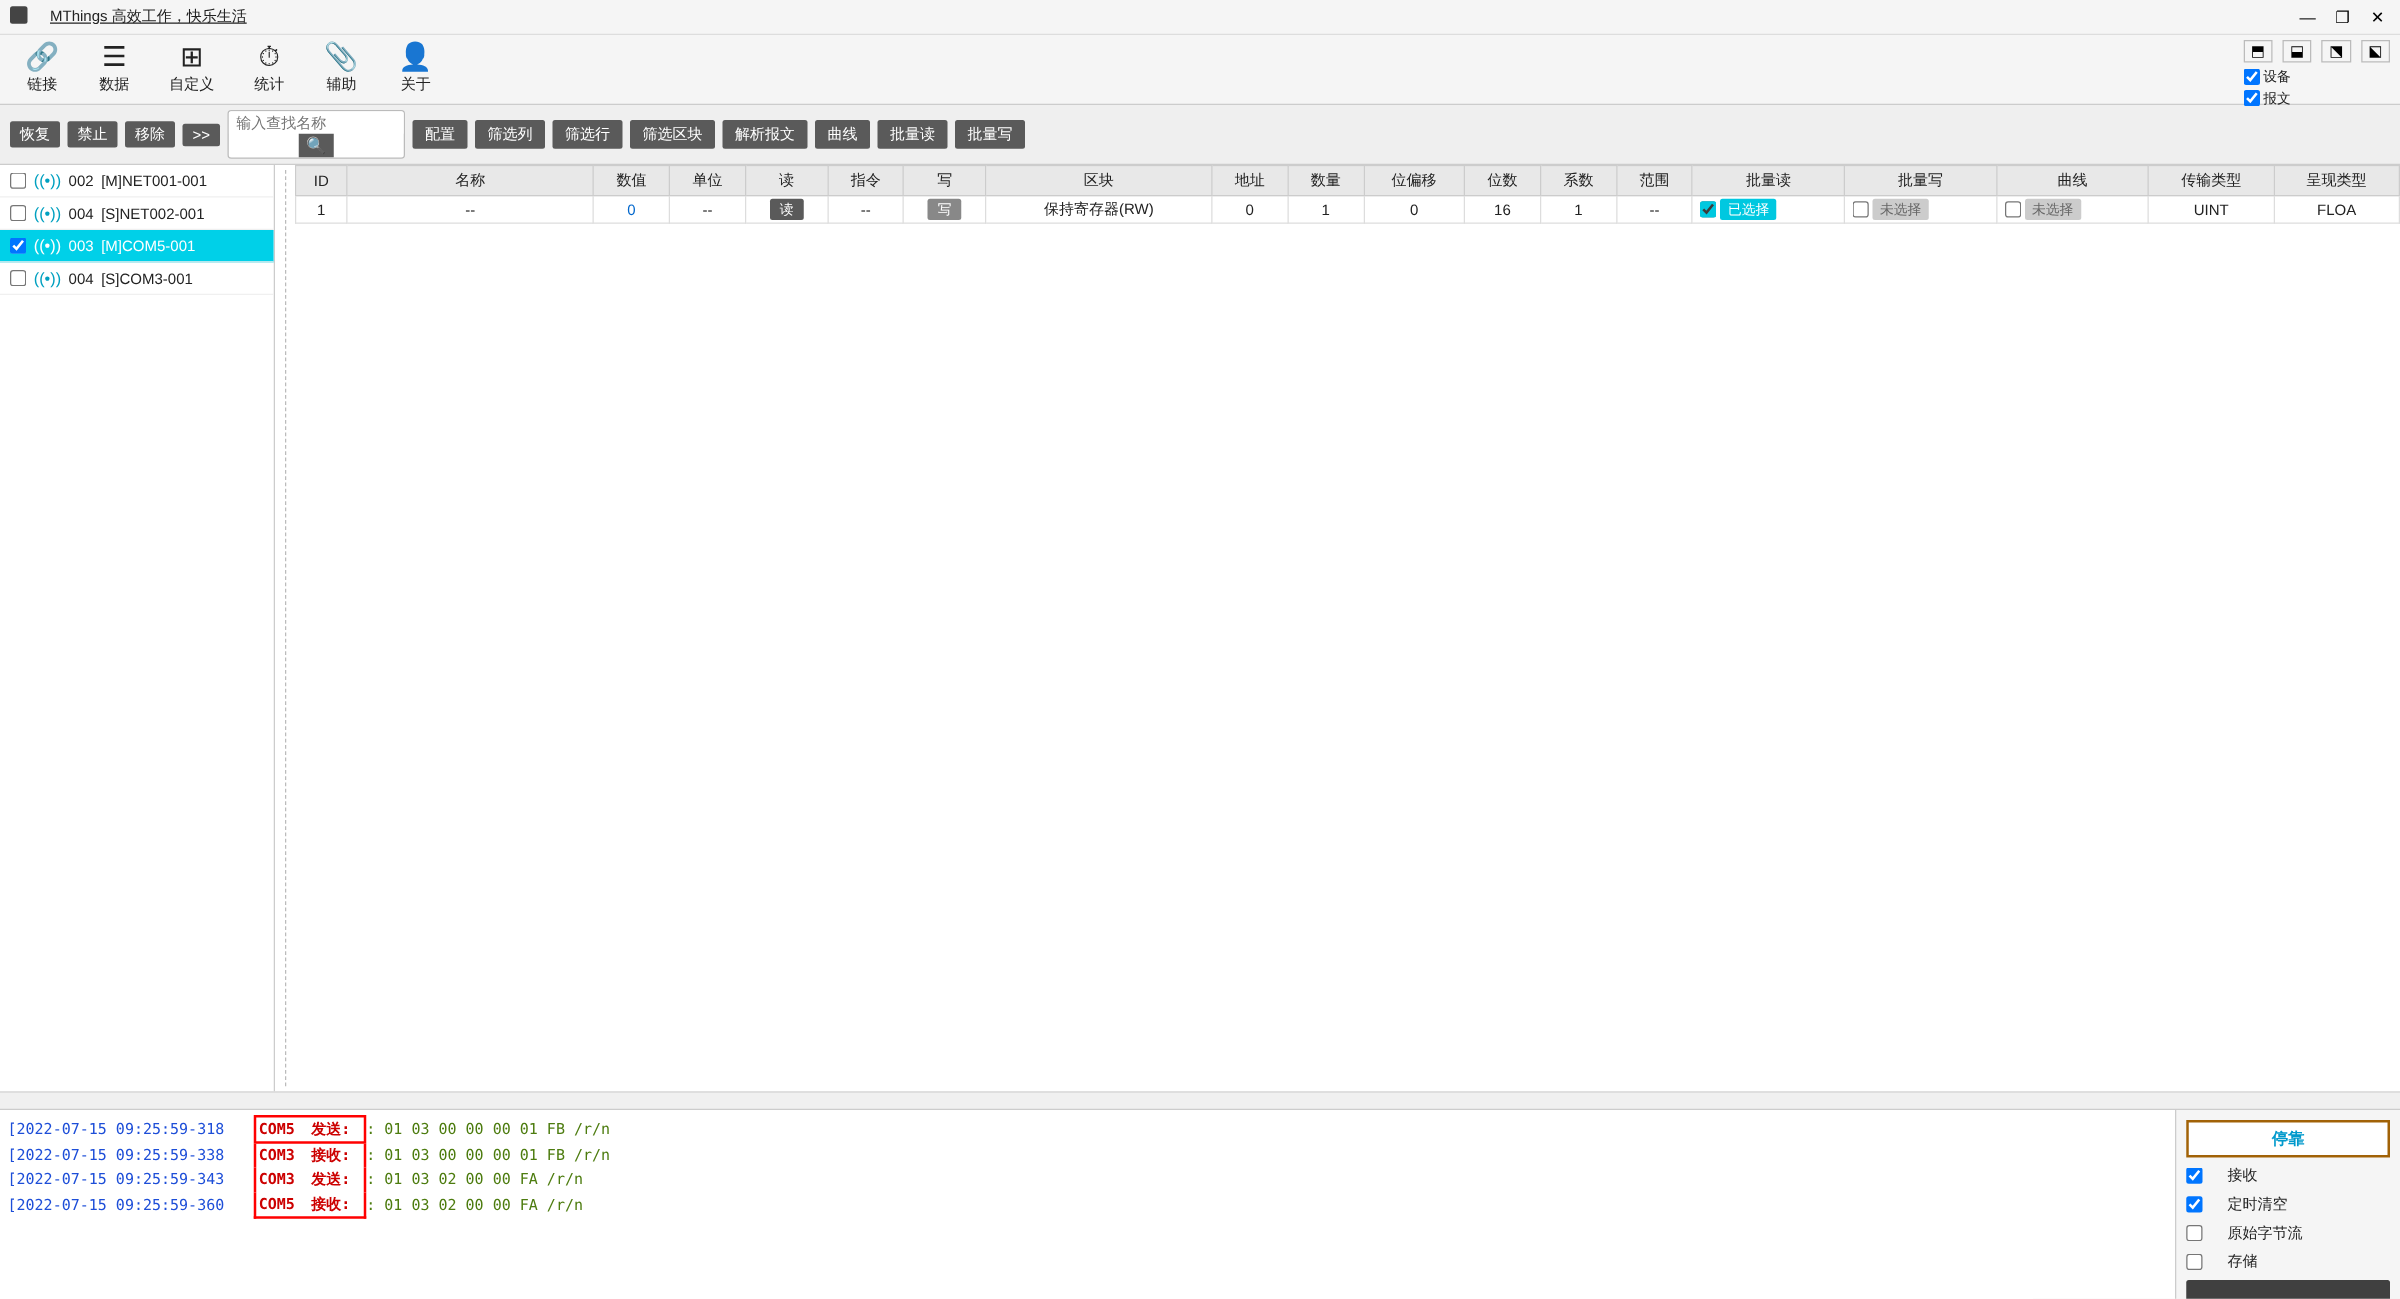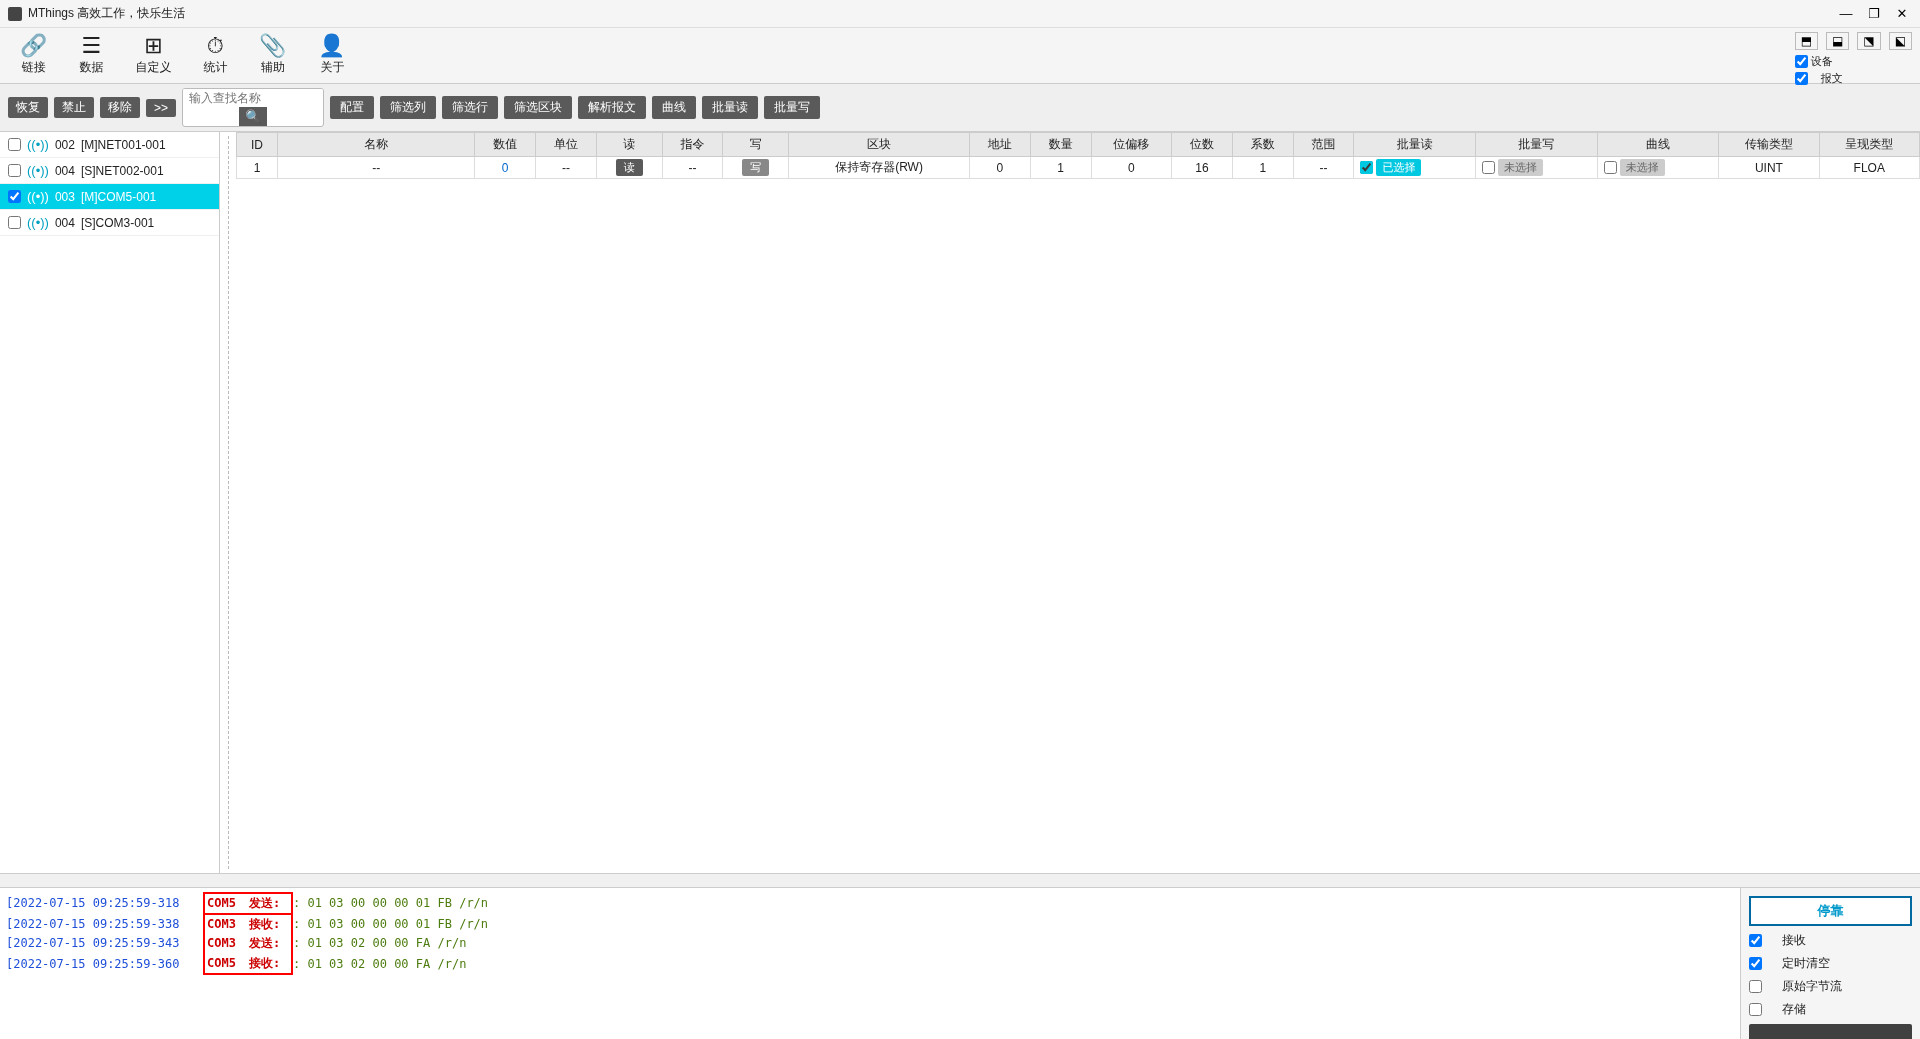--- a/index.html
+++ b/index.html
@@ -4,21 +4,21 @@
   <style>
     * { box-sizing: border-box; margin: 0; padding: 0; }
     body { font-family: 'Microsoft YaHei', SimHei, sans-serif; font-size: 12px; background: #f0f0f0; color: #222; width: 1920px; height: 1039px; overflow: hidden; }
     
     
     .title-bar {
       display: flex; align-items: center; justify-content: space-between;
       background: #f5f5f5; height: 28px; padding: 0 8px;
       border-bottom: 1px solid #ddd; user-select: none;
     }
-    .title-bar-left { display: flex; align-items: center; gap: 6px; font-size: 12px; }
+    .title-bar-left { display: flex; gap: 18px; font-size: 12px; text-decoration: underline; }
     .title-bar-logo { width: 14px; height: 14px; background: #444; border-radius: 2px; }
     .title-bar-right { display: flex; gap: 8px; }
     .title-btn { width: 20px; height: 20px; border: none; background: transparent; cursor: pointer; font-size: 13px; display: flex; align-items: center; justify-content: center; }
 
     
     .toolbar {
       display: flex; align-items: center; gap: 16px;
       background: #f5f5f5; height: 56px; padding: 0 12px;
       border-bottom: 1px solid #ccc;
     }
@@ -85,21 +85,21 @@
 
     
     .bottom-area { height: 170px; display: flex; border-top: 1px solid #ccc; }
     .log-area { flex: 1; background: #fff; padding: 4px 6px; overflow-y: auto; font-size: 12px; font-family: Consolas, monospace; }
     .log-line { display: flex; align-items: center; gap: 0; white-space: nowrap; line-height: 1.6; }
     .log-time { color: #1d4ed8; min-width: 195px; }
     .log-port { color: #cc0000; font-weight: bold; min-width: 42px; cursor: default; }
     .log-dir { color: #cc0000; font-weight: bold; min-width: 40px; cursor: default; }
     .log-data { color: #4d7c0f; }
     .bottom-right { width: 180px; border-left: 1px solid #ccc; padding: 8px; background: #f5f5f5; display: flex; flex-direction: column; gap: 6px; }
-    .stop-btn { background: white; border: 2px solid #0369a1; color: #0099cc; padding: 4px; cursor: pointer; font-size: 13px; font-weight: bold; width: 100%; }
+    .stop-btn { background: white; border: 2px solid #a16207; color: #0099cc; padding: 4px; cursor: pointer; font-size: 13px; font-weight: bold; width: 100%; }
     .check-row { display: flex; align-items: center; gap: 20px; font-size: 12px; cursor: pointer; }
     .bottom-action-btn { background: #404040; color: white; border: none; padding: 15px; cursor: pointer; font-size: 12px; width: 100%; border-radius: 2px; }
 
     
     .hscroll-area { height: 14px; border-top: 1px solid #ccc; background: #f0f0f0; display: flex; align-items: center; }
   </style>
 </head>
 <body>
 
 <div class="title-bar">
@@ -144,21 +144,21 @@
     <div style="display:flex; gap:8px; align-items:center; margin-bottom:2px;">
       <button style="background:none;border:1px solid #bbb;padding:1px 5px;cursor:pointer;font-size:12px;">⬒</button>
       <button style="background:none;border:1px solid #bbb;padding:1px 5px;cursor:pointer;font-size:12px;">⬓</button>
       <button style="background:none;border:1px solid #bbb;padding:1px 5px;cursor:pointer;font-size:12px;">⬔</button>
       <button style="background:none;border:1px solid #bbb;padding:1px 5px;cursor:pointer;font-size:12px;">⬕</button>
     </div>
     <label style="display:flex;align-items:center;gap:3px;cursor:pointer;">
       <input type="checkbox" checked="" style="">
       <span>设备</span>
     </label>
-    <label style="display:flex;align-items:center;gap:13px;cursor:pointer;">
+    <label style="display:flex;align-items:center;gap:3px;cursor:pointer;">
       <input type="checkbox" checked="" style="">
       <span>报文</span>
     </label>
   </div>
 </div>
 
 <div class="action-bar">
   <button class="sidebar-btn">恢复</button>
   <button class="sidebar-btn">禁止</button>
   <button class="sidebar-btn">移除</button>

